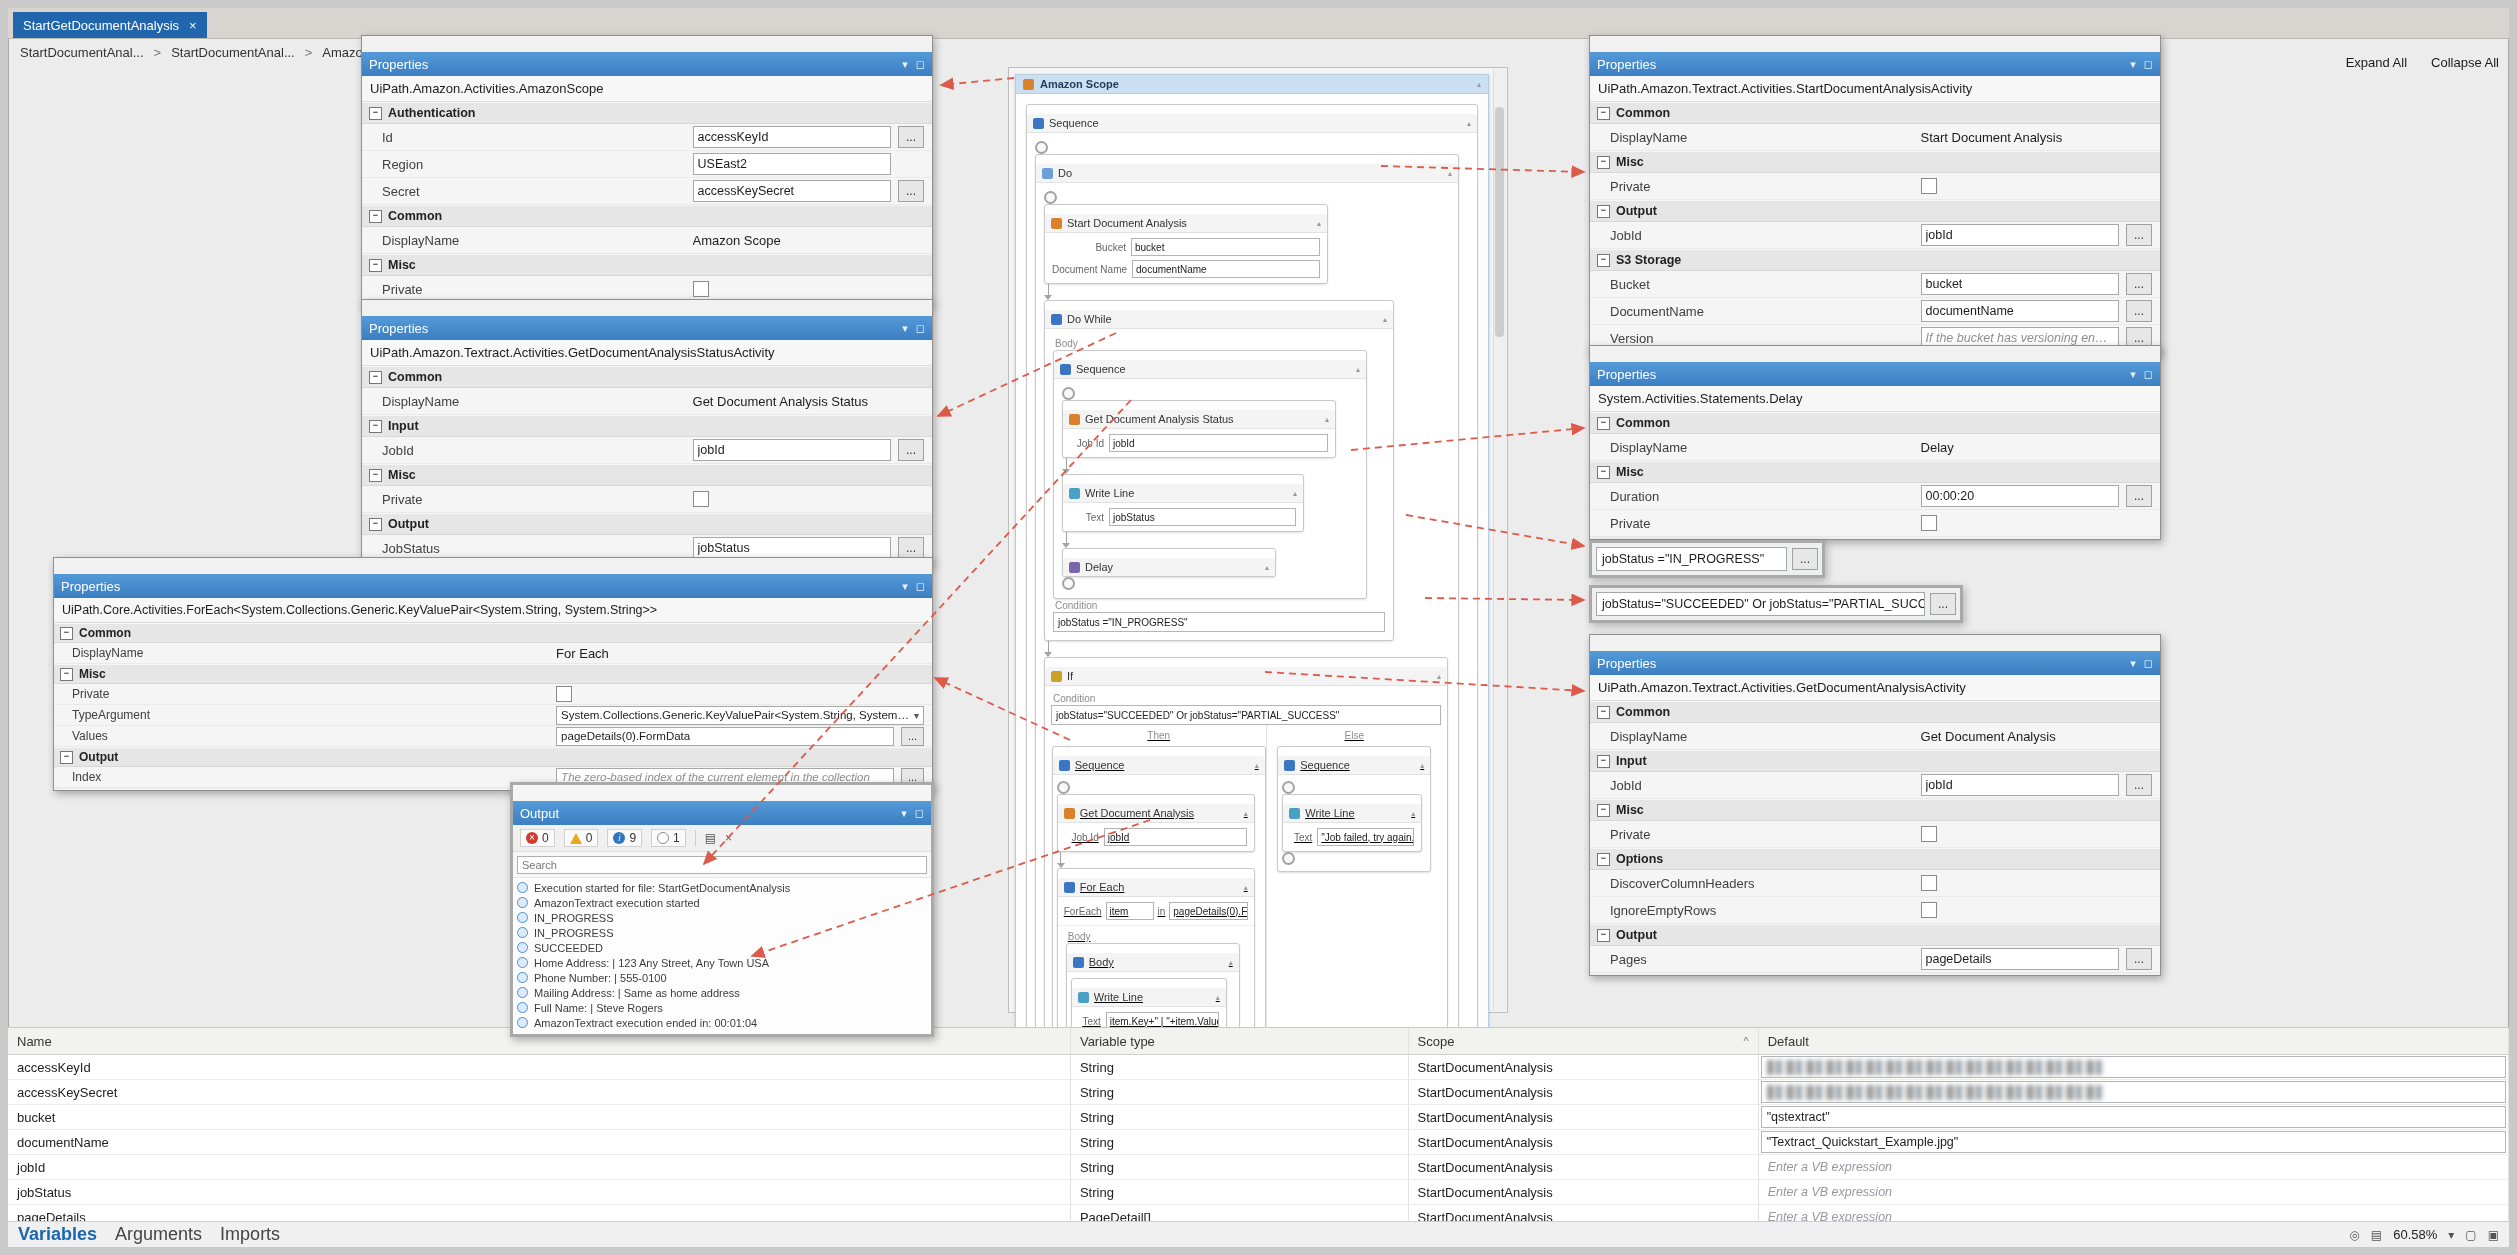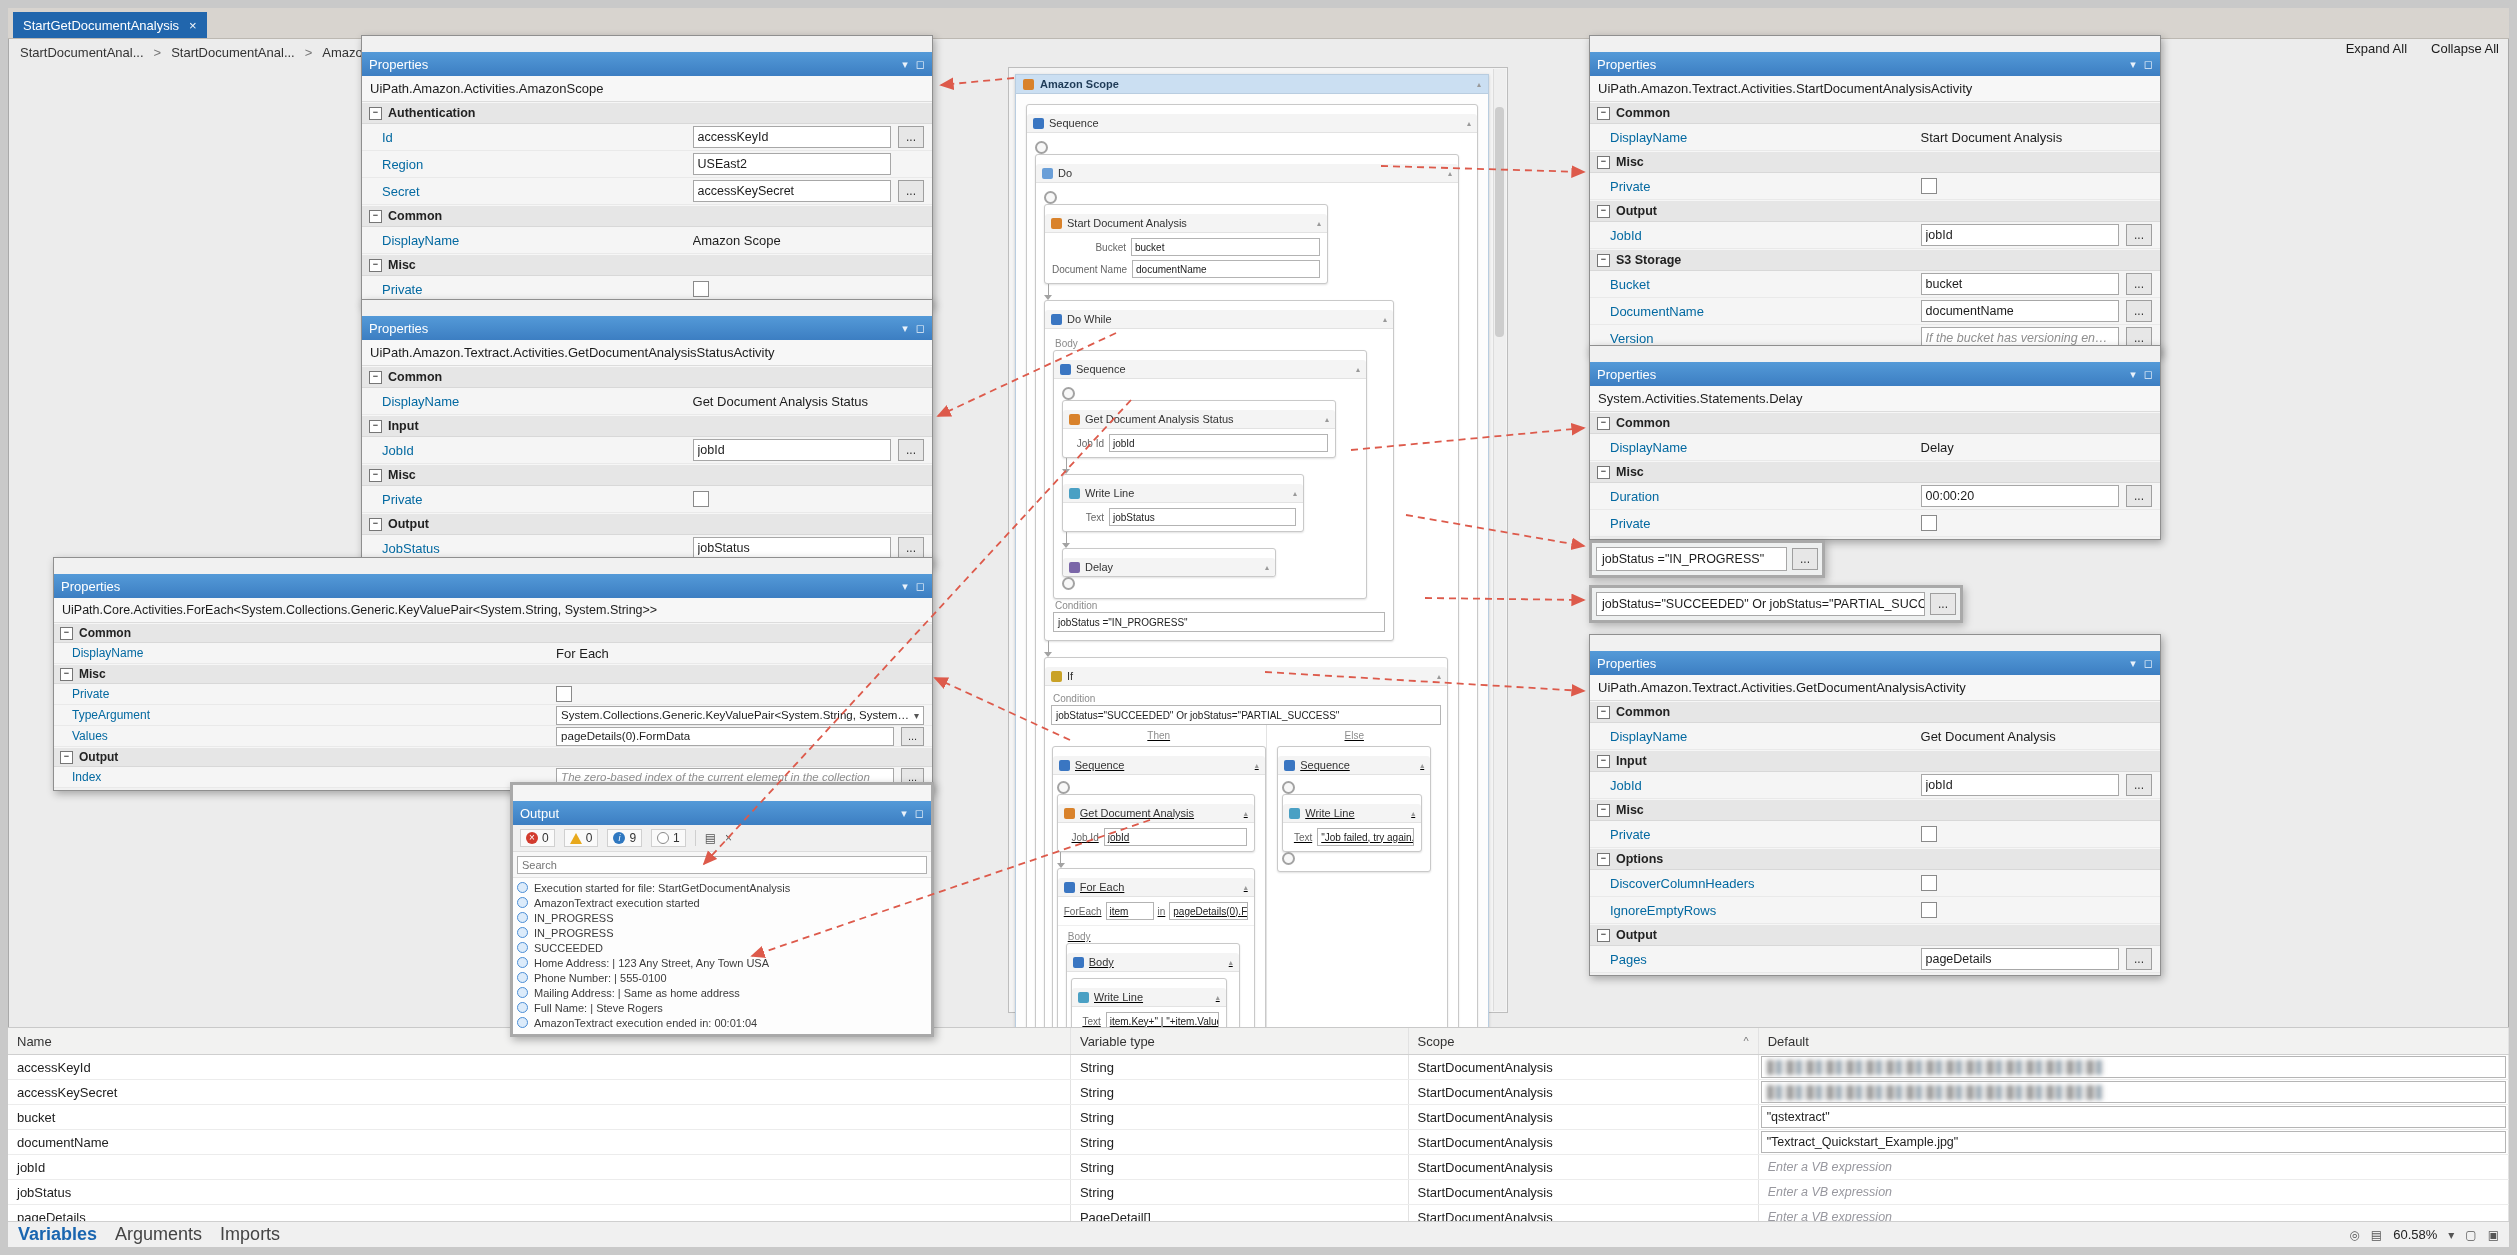--- a/index.html
+++ b/index.html
@@ -8,40 +8,40 @@
 
   
   .tabbar{position:absolute;left:8px;top:8px;right:8px;height:30px;background:#d8d4cf;
     border-bottom:1px solid #bcb8b2;display:flex;align-items:flex-end;z-index:3;}
   .tab{display:flex;align-items:center;gap:10px;background:#2166ad;color:#fff;font-size:13px;
     height:26px;padding:0 10px;margin-left:5px;}
   .tab-close{font-size:13px;opacity:.95;cursor:pointer;}
   .crumbs{position:absolute;left:20px;top:45px;display:flex;gap:10px;align-items:center;
     font-size:13px;color:#333;z-index:2;}
   .csep{color:#777;}
-  .hdr-actions{position:absolute;right:18px;top:41px;display:flex;gap:24px;font-size:13px;color:#1b1b1b;z-index:2;}
+  .hdr-actions{position:absolute;right:18px;top:55px;display:flex;gap:24px;font-size:13px;color:#1b1b1b;z-index:2;}
 
   
   .prop-panel{position:absolute;background:#f1f1f1;border:1px solid #8f8f8f;
     box-shadow:2px 3px 8px rgba(0,0,0,.3);z-index:20;}
   .ptitle{height:24px;background:linear-gradient(#549ad8,#3c7ec2);display:flex;align-items:center;
     padding:0 7px;gap:8px;margin-top:16px;}
   .ptitle-txt{color:#fff;font-size:13px;flex:1;}
   .pico{color:#eaf2fa;font-size:11px;cursor:pointer;}
   .ptype{padding:5px 8px;background:#f7f7f7;font-size:13px;color:#1c1c1c;border-bottom:1px solid #dcdcdc;
     white-space:nowrap;overflow:hidden;text-overflow:ellipsis;}
   .pgrid{padding-bottom:2px;}
   .sechdr{display:none;align-items:center;gap:6px;background:#e6e6e6;border-top:1px solid #f6f6f6;
     border-bottom:1px solid #d8d8d8;padding:3px 7px;font-size:12.5px;font-weight:bold;color:#222;}
   .secbox{width:11px;height:11px;border:1px solid #767676;background:#fff;font-size:9px;line-height:9px;
     text-align:center;color:#333;flex:none;}
   .pitem[data-kind="section"] .sechdr{display:flex;}
   .prow{display:flex;align-items:center;gap:7px;min-height:24px;padding:1px 8px 1px 20px;
     border-bottom:1px solid #e9e9e9;background:#f5f5f5;}
-  .plabel{width:56%;font-size:13px;color:#0369a1;white-space:nowrap;overflow:hidden;flex:none;}
+  .plabel{width:56%;font-size:13px;color:#404040;white-space:nowrap;overflow:hidden;flex:none;}
   .pfield{flex:1;height:20px;background:#fff;border:1px solid #a7a7a7;display:flex;align-items:center;
     padding:0 4px;overflow:hidden;min-width:0;}
   .pval{font-size:12.5px;color:#1c1c1c;white-space:nowrap;overflow:hidden;text-overflow:ellipsis;flex:1;}
   .pcaret{display:none;color:#555;font-size:10px;margin-left:4px;}
   .pbtn{width:24px;height:20px;border:1px solid #9f9f9f;background:#e7e7e7;display:flex;flex:none;
     align-items:center;justify-content:center;font-size:12px;color:#333;cursor:pointer;}
   .pcheck{display:none;width:14px;height:14px;border:1px solid #8a8a8a;background:#fff;flex:none;}
   .pplain{display:none;font-size:13px;color:#1c1c1c;white-space:nowrap;overflow:hidden;}
   .pitem[data-editor="checkbox"] .pcheck{display:block;}
   .pitem[data-editor="plain"] .pplain{display:block;}

